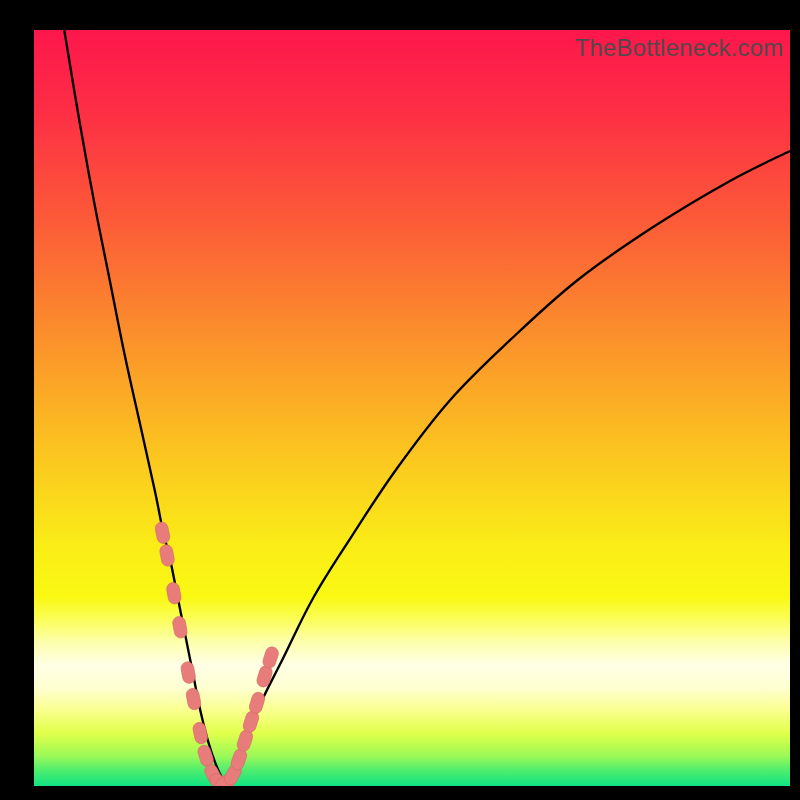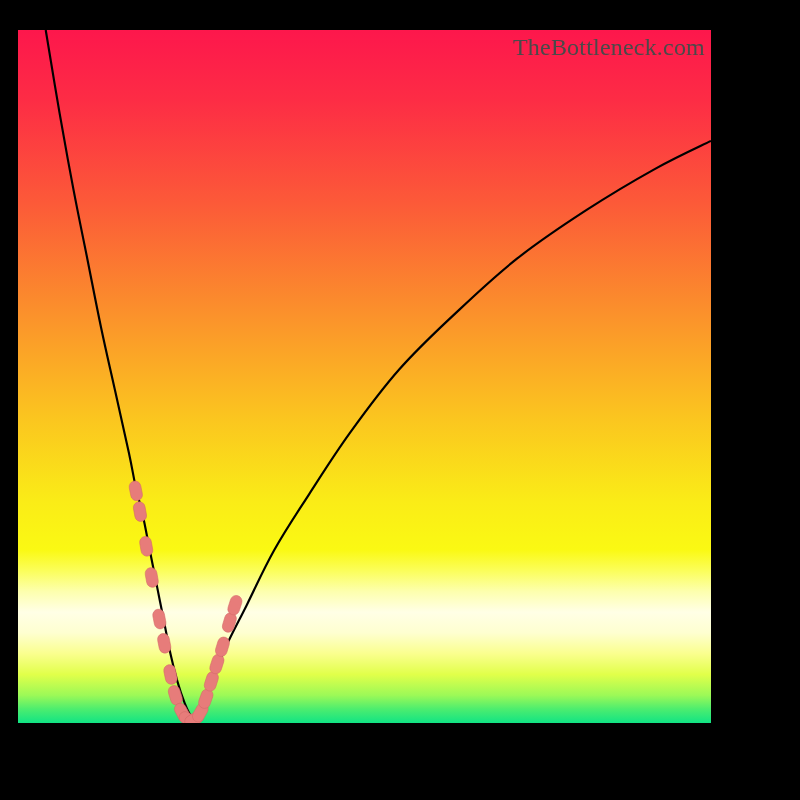--- a/index.html
+++ b/index.html
@@ -12,26 +12,25 @@
     background: #000;
   }
   .frame {
     position: relative;
     width: 800px;
     height: 800px;
     background: #000;
   }
   .plot-area {
     position: absolute;
-    left: 18px;
+    left: 34px;
     top: 30px;
-    width: 693px;
+    width: 756px;
     height: 770px;
     overflow: hidden;
-    font-family: Liberation Serif, serif;
   }
   .gradient-bg {
     position: absolute;
     inset: 0;
   }
   .watermark {
     position: absolute;
     top: 4px;
     right: 6px;
     color: #4a4a4a;

